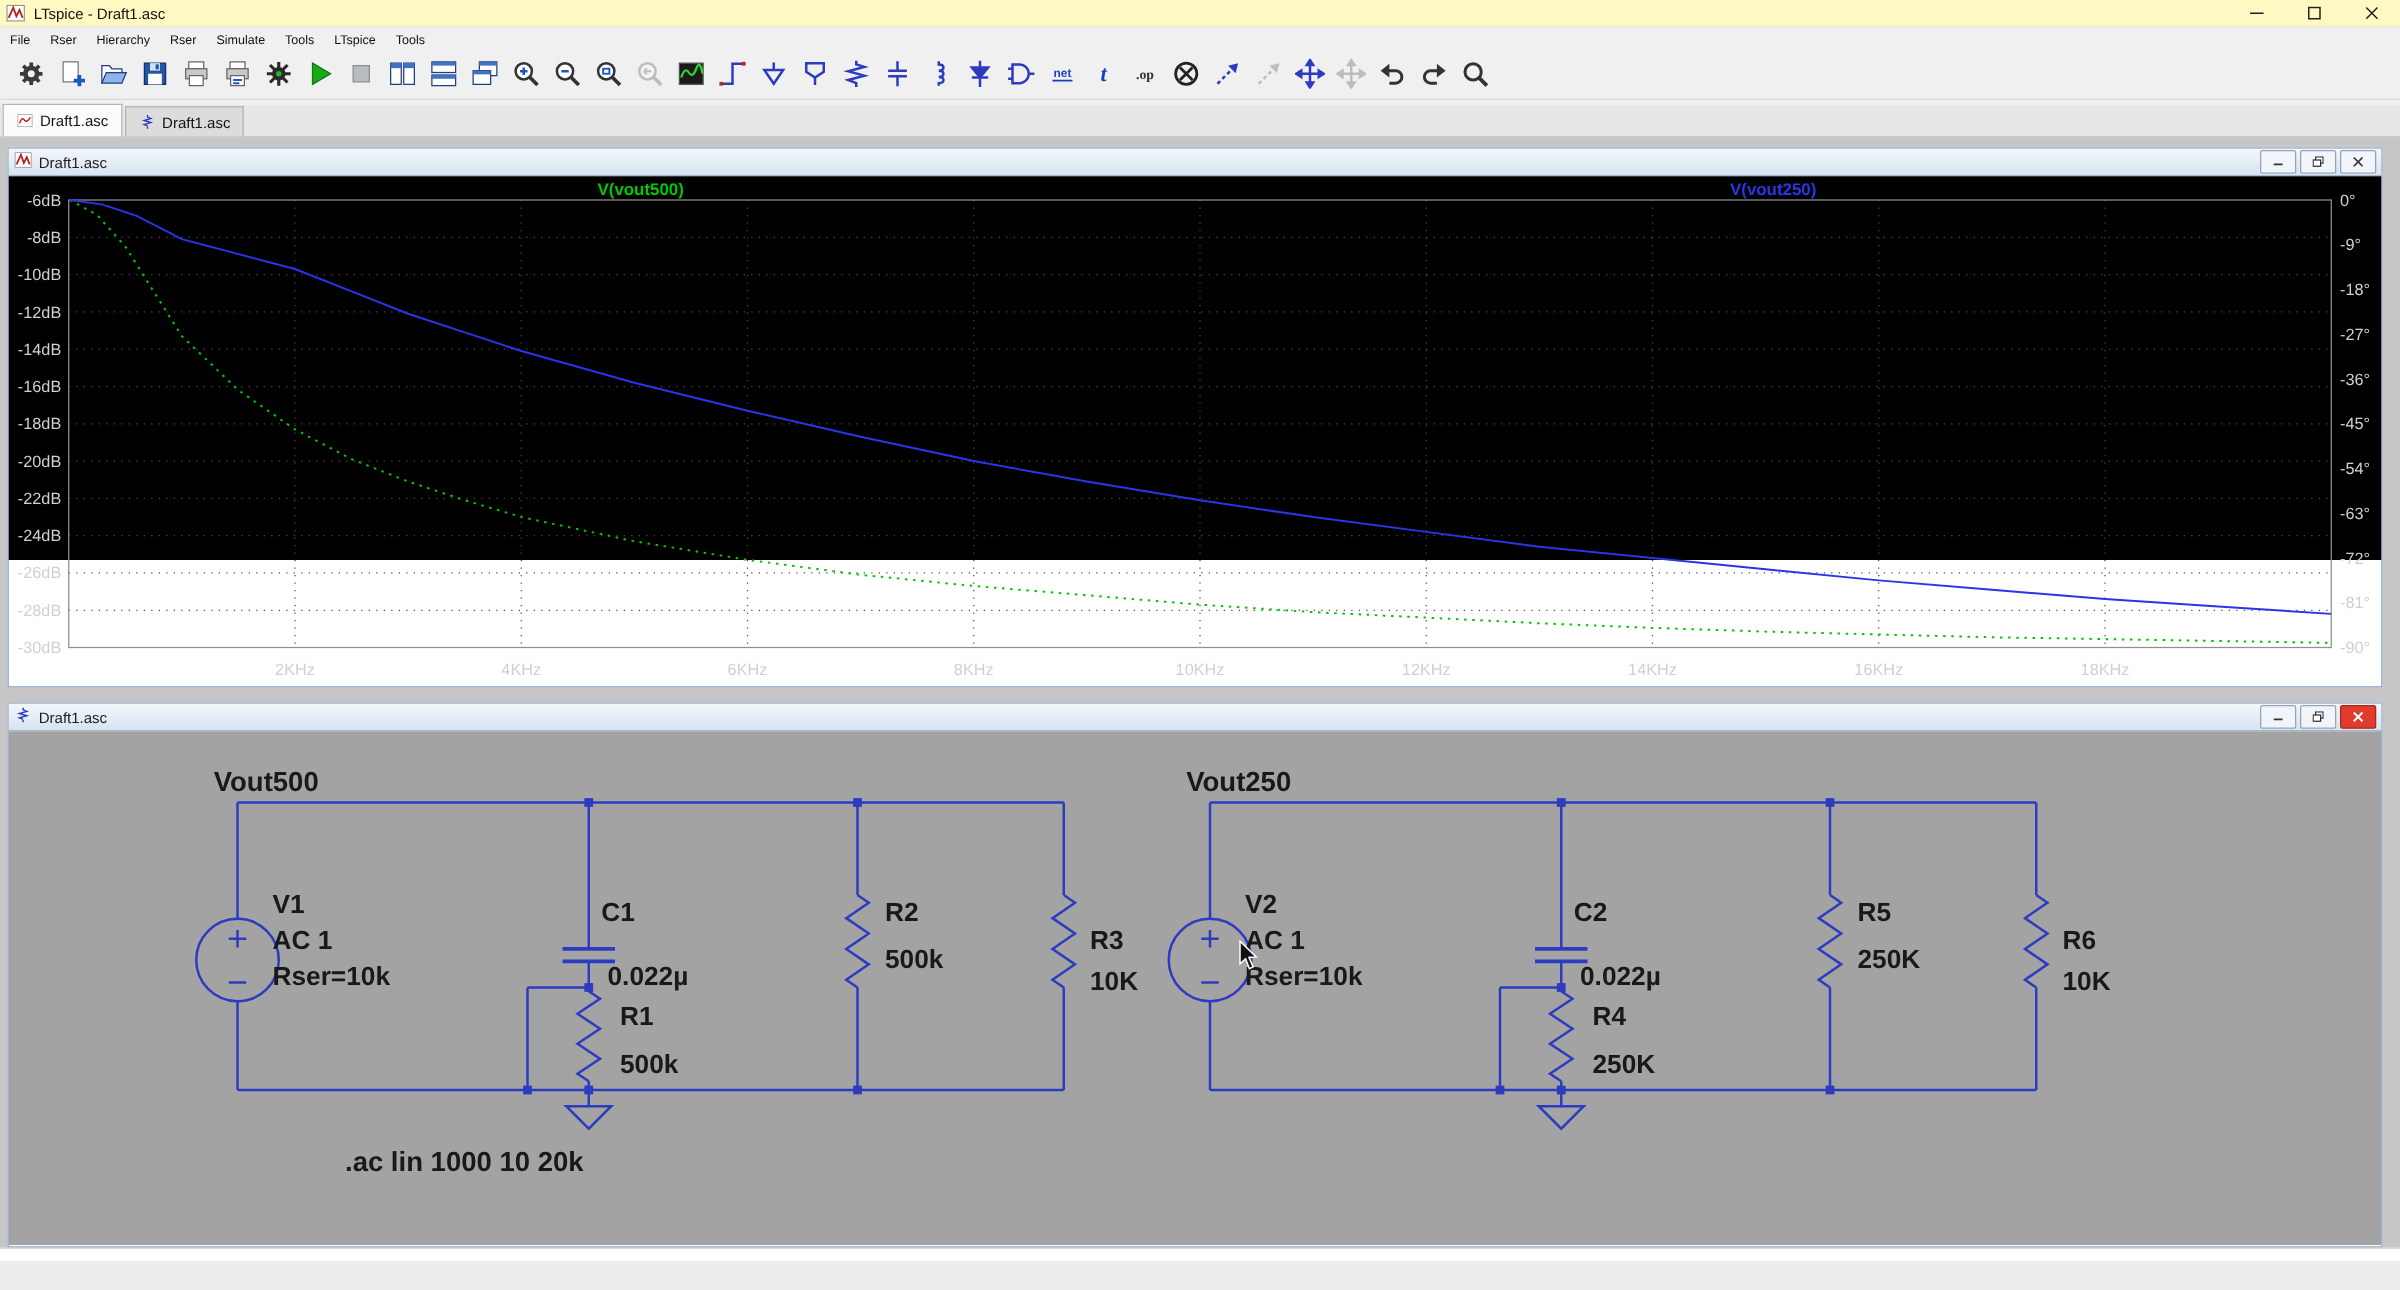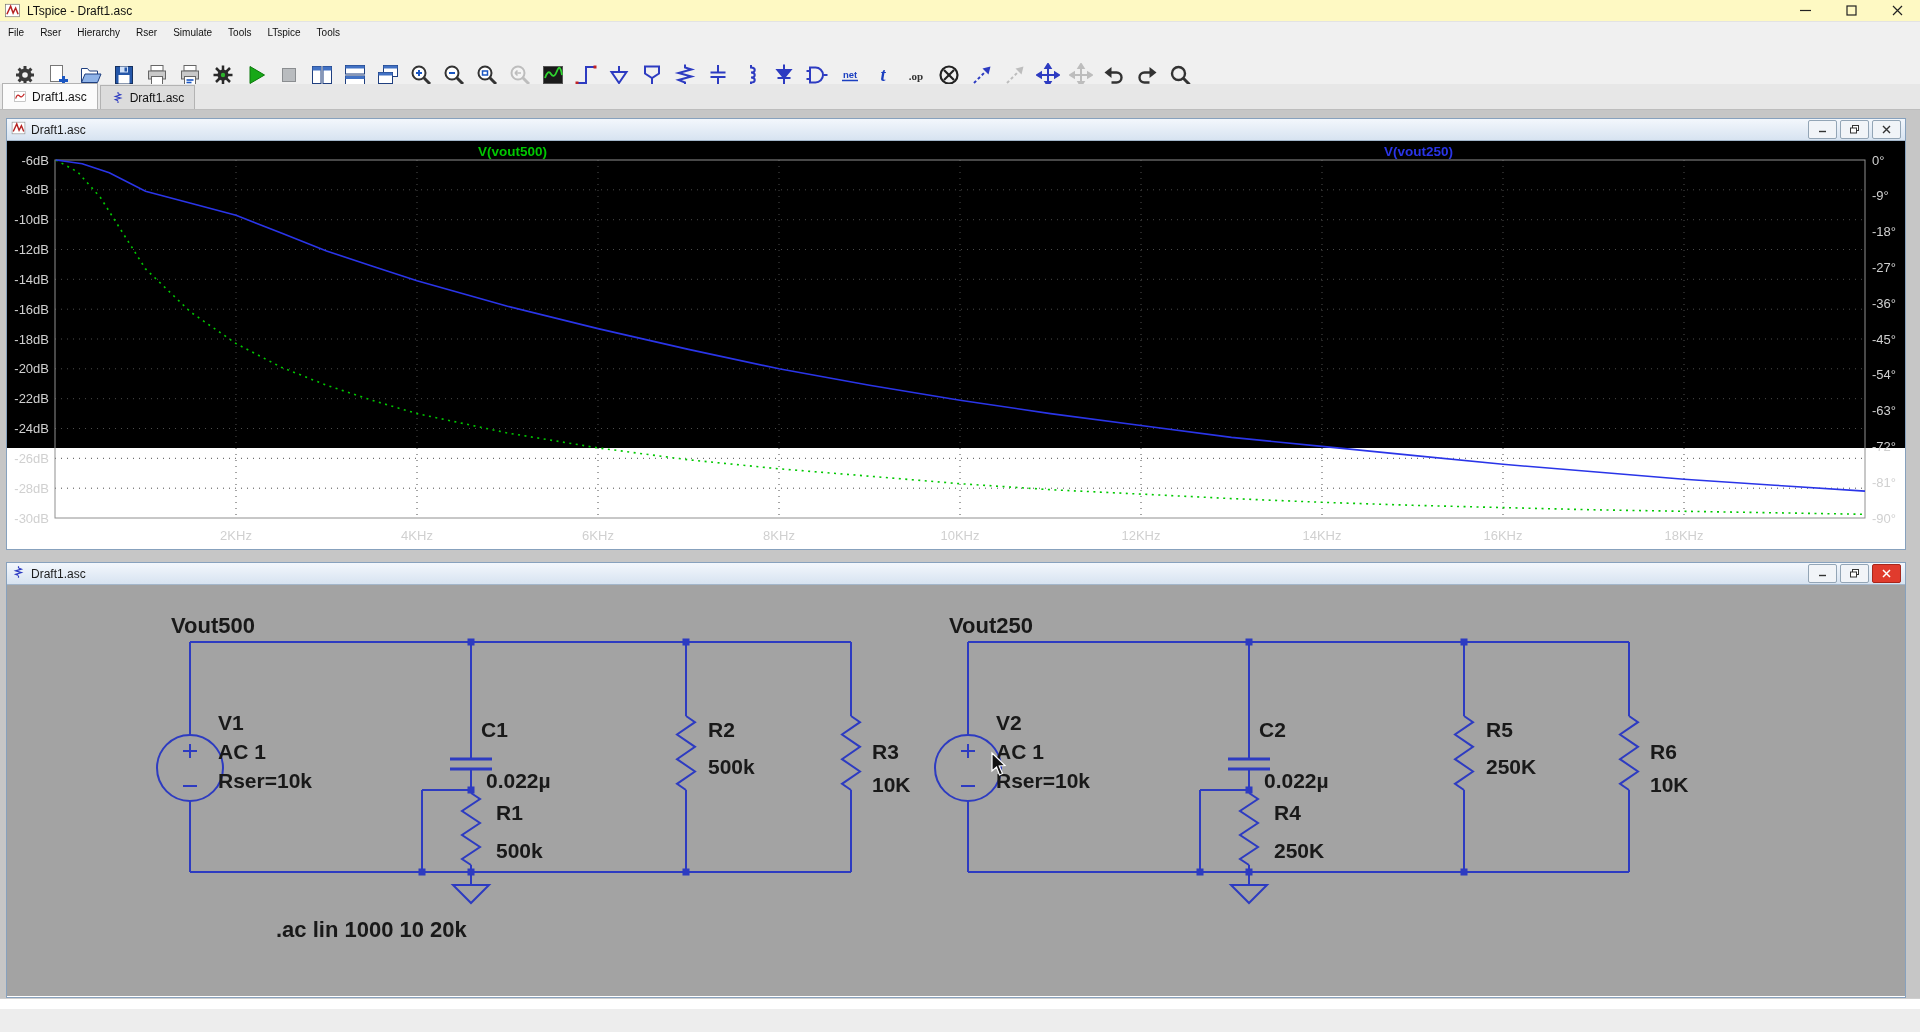--- a/index.html
+++ b/index.html
@@ -11,22 +11,22 @@
   
   .titlebar{position:absolute;left:0;top:0;width:1920px;height:22px;background:#fef9c3;
     display:flex;align-items:center;border-bottom:1px solid #e3e3e3;box-sizing:border-box;}
   .app-icon{width:18px;height:16px;margin-left:4px;display:flex;align-items:center;}
   .title-text{font-size:12px;color:#111;margin-left:5px;}
   .win-controls{margin-left:auto;display:flex;height:100%;}
   .wbtn{width:46px;height:100%;display:flex;align-items:center;justify-content:center;color:#222;}
   .menubar{position:absolute;left:0;top:22px;width:1920px;height:20px;background:#f0f0f0;
     display:flex;align-items:center;font-size:10px;color:#111;}
   .menu-item{padding:1px 8px;cursor:default;}
-  .toolbar{position:absolute;left:0;top:59px;width:1920px;height:42px;background:#f0f0f0;
-    display:flex;padding-left:8px;box-sizing:border-box;border-bottom:1px solid #dadada;}
+  .toolbar{position:absolute;left:0;top:38px;width:1920px;height:42px;background:#f0f0f0;
+    display:flex;align-items:center;padding-left:8px;box-sizing:border-box;border-bottom:1px solid #dadada;}
   .tbtn{width:33px;height:32px;display:flex;align-items:center;justify-content:center;border-radius:3px;}
   .tbtn.disabled{opacity:.32;}
   .tabbar{position:absolute;left:0;top:84px;width:1920px;height:26px;background:#e7e7e7;
     display:flex;align-items:flex-end;border-bottom:1px solid #bdbdbd;box-sizing:border-box;padding-left:2px;}
   .tab{height:23px;display:flex;align-items:center;gap:5px;padding:0 10px;font-size:12px;color:#111;
     border:1px solid #b3b3b3;border-bottom:none;background:#dcdcdc;margin-right:2px;}
   .tab.active{background:#fbfbfb;height:25px;}
   .tab svg{display:block;}
   
   .mdi{position:absolute;left:0;top:110px;width:1920px;height:888px;background:#c6c6c6;}

